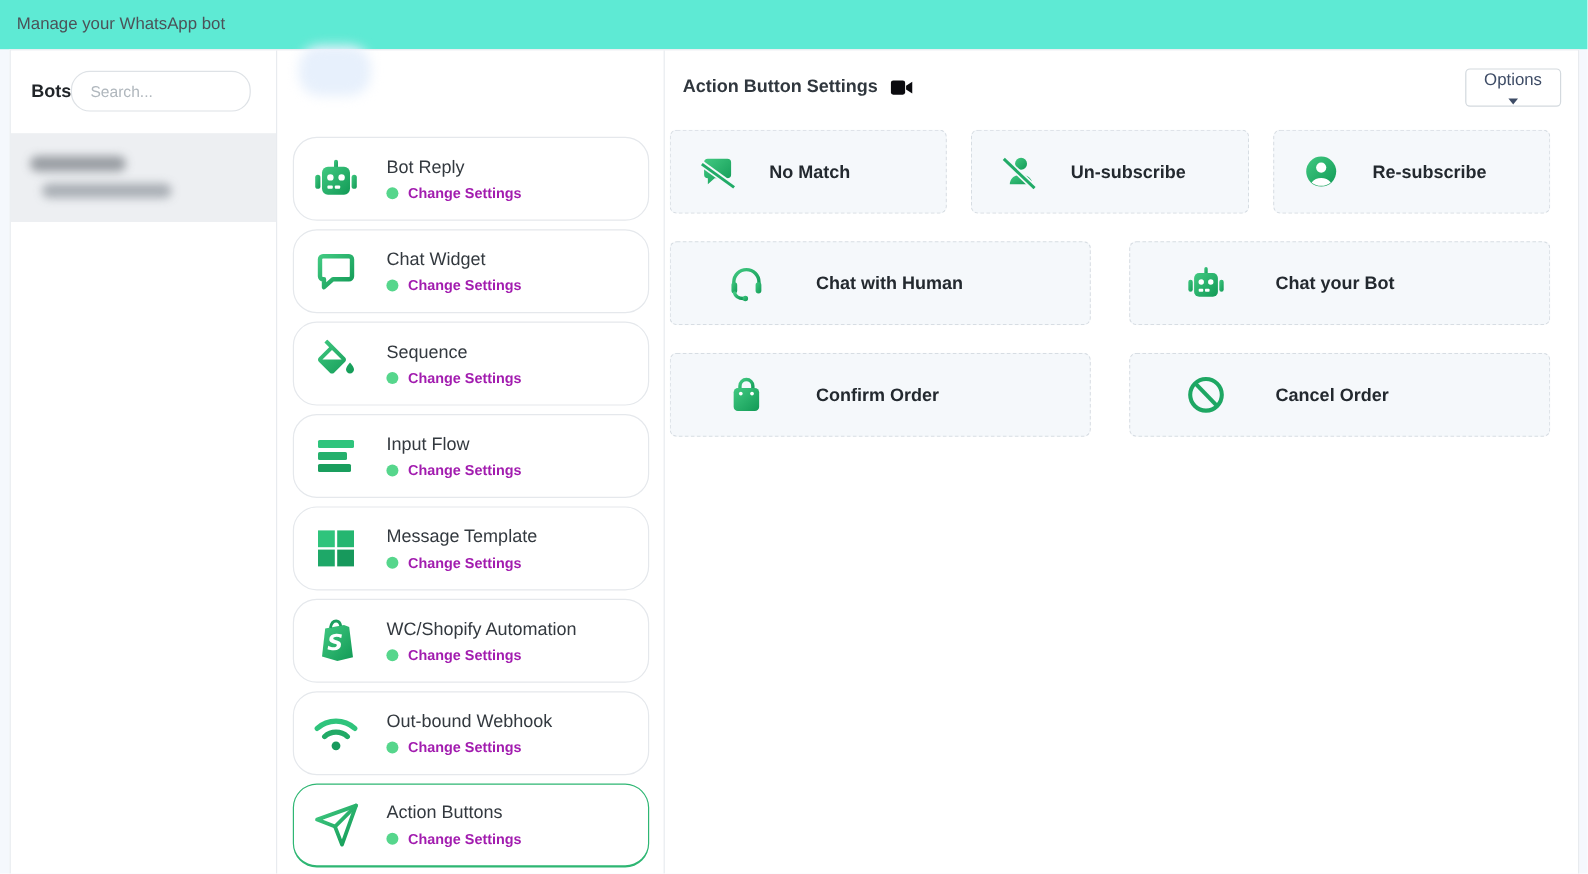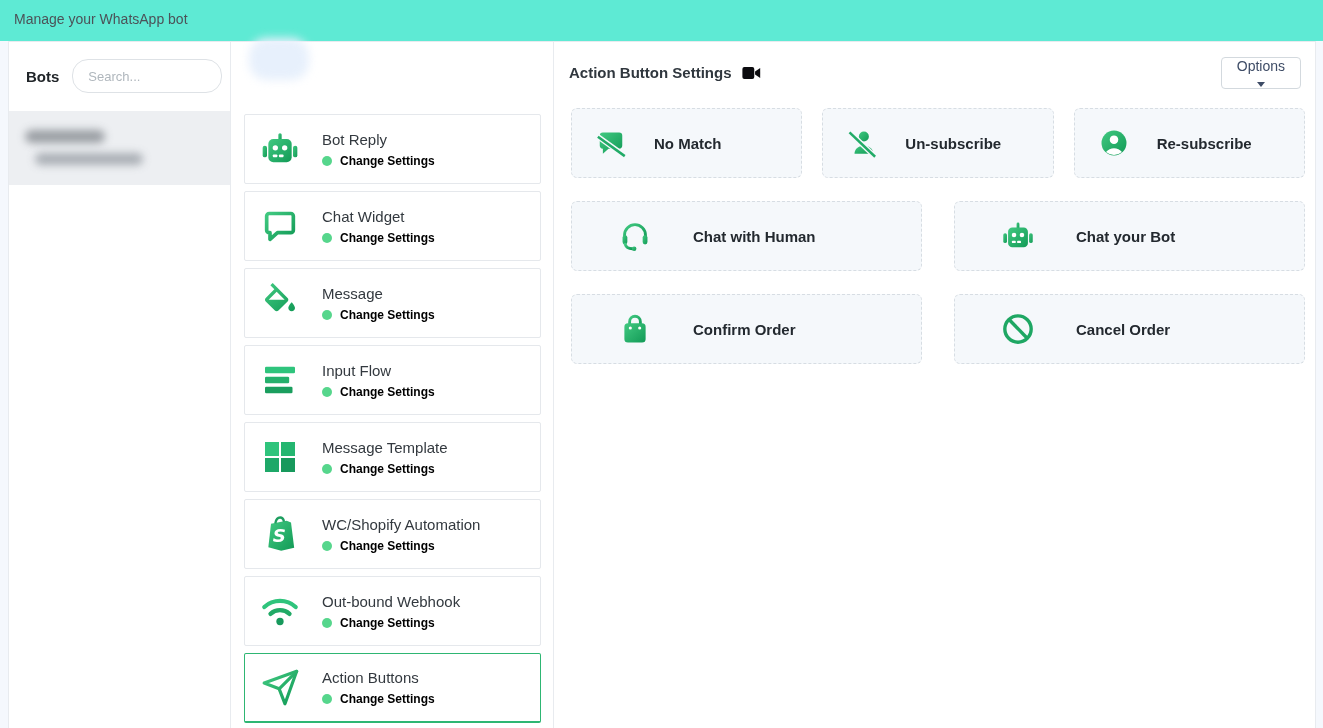--- a/index.html
+++ b/index.html
@@ -7,60 +7,60 @@
   body { background:#f5f8fd; font-family:"Liberation Sans", sans-serif; position:relative; }
 
   .topbar { position:absolute; left:0; top:0; right:0; height:41px; background:#5eead4;padding-left:40px; }
   .topbar-title { position:absolute; left:14px; top:11px; font-size:14px; color:#4c5258; }
 
   .app { position:absolute; left:8px; top:41px; width:1308px; bottom:-2px; background:#fff;
          border:1px solid #e8ebef; display:flex; }
 
   
   .sidebar { width:222px; flex:none; border-right:1px solid #e8ebef; position:relative; }
-  .sidebar-head { display:flex; align-items:center; gap:13px; padding:17px 0 0 17px; }
+  .sidebar-head { display:flex; align-items:center; padding:17px 0 0 17px; }
   .bots-label { font-size:15px; font-weight:700; color:#212529; }
   .search-input { width:150px; height:32px; border:1px solid #dee2e6; border-radius:16px;
                   padding:16px 15px; font-size:13px; color:#495057; outline:none; background:#fff;
                   font-family:"Liberation Sans", sans-serif; }
   .search-input::placeholder { color:#b0b7bd; }
   .bot-item { position:absolute; left:0; right:0; top:69px; height:74px; background:#edeff2; cursor:pointer; }
   .blur-line { position:absolute; border-radius:7px; filter:blur(4px); opacity:.8; }
   .blur-line.l1 { left:16px; top:19px; width:80px;  height:13px; background:#84898f; }
   .blur-line.l2 { left:26px; top:42px; width:108px; height:12px; background:#989ea5; }
 
   
   .features { width:323px; flex:none; border-right:1px solid #e8ebef; position:relative; }
   .blob { position:absolute; left:18px; top:-4px; width:60px; height:42px; background:#e7f0fc;
           border-radius:18px; filter:blur(5px); }
   .feature-list { position:absolute; top:72px; left:13px; width:297px; }
-  .feature-card { height:70px; border:1px solid #e5e8ec; border-radius:2px; margin-bottom:7px;
+  .feature-card { height:70px; border:1px solid #e5e8ec; border-radius:20px; margin-bottom:7px;
                   background:#fff; display:flex; align-items:center; cursor:pointer; }
   .feature-card.selected { border:1px solid #2eb673; border-bottom-width:2px; }
   .feature-icon { width:40px; height:40px; margin:0 22px 0 15px; flex:none;
                   display:flex; align-items:center; justify-content:center; }
   .feature-icon svg { width:40px; height:40px; display:block; }
   .feature-text { display:flex; flex-direction:column; gap:6px; }
   .feature-title { font-size:15px; color:#33393f; }
   .feature-action { display:flex; align-items:center; gap:8px; }
   .status-dot { width:10px; height:10px; border-radius:50%; background:#56d68c; flex:none; }
-  .change-link { font-size:12px; font-weight:700; color:#000000; }
+  .change-link { font-size:12px; font-weight:700; color:#a21caf; }
 
   
   .panel { flex:1; position:relative; }
   .panel-head { position:absolute; left:15px; top:22px; display:flex; align-items:center; gap:11px; }
   .panel-title { font-size:15px; font-weight:700; color:#30373e; }
   .camera-wrap { display:flex; align-items:center; cursor:pointer; }
   .options-btn { position:absolute; right:14px; top:15px; height:32px; padding:0 15px;
                  background:#fff; border:1px solid #d3d9de; border-radius:4px; font-size:14px;
                  color:#3e4c66; display:flex; align-items:center; gap:8px; cursor:pointer;
                  font-family:"Liberation Sans", sans-serif;flex-direction:column; }
   .caret-down { width:0; height:0; border-left:4px solid transparent; border-right:4px solid transparent;
                 border-top:5px solid #3e4c66; }
-  .action-rows { position:absolute; left:17px; top:66px; width:734px; }
+  .action-rows { position:absolute; left:4px; top:66px; width:734px; }
   .action-row { display:grid; margin-bottom:23px; }
   .action-row.three-up { grid-template-columns:repeat(3,1fr); gap:20px; }
   .action-row.two-up   { grid-template-columns:repeat(2,1fr); gap:32px; }
   .action-card { height:70px; background:#f5f8fb; border:1px dashed #d7dde3; border-radius:6px;
                  display:flex; align-items:center; cursor:pointer; }
   .three-up .action-icon { width:30px; height:30px; margin:0 28px 0 24px; }
   .two-up   .action-icon { width:34px; height:34px; margin:0 41px 0 46px; }
   .action-icon { flex:none; display:flex; align-items:center; justify-content:center; }
   .action-icon svg { width:100%; height:100%; display:block; }
   .action-label { font-size:15px; font-weight:600; color:#23292f; }
@@ -132,21 +132,21 @@
       </span>
     </div>
   </div>
         <div class="feature-card">
     <span class="feature-icon">
             <svg viewBox="0 0 24 24">
               <path fill="url(#gg)" d="M16.56 8.94 7.62 0 6.21 1.41l2.38 2.38-5.15 5.15c-.59.59-.59 1.54 0 2.12l5.5 5.5c.29.3.68.44 1.06.44s.77-.15 1.06-.44l5.5-5.5c.59-.58.59-1.53 0-2.12zM5.21 10 10 5.21 14.79 10H5.21zM19 11.5s-2 2.17-2 3.5c0 1.1.9 2 2 2s2-.9 2-2c0-1.33-2-3.5-2-3.5z"></path>
             </svg>
           </span>
     <div class="feature-text">
-      <span class="feature-title">Message</span>
+      <span class="feature-title">Sequence</span>
       <span class="feature-action">
         <span class="status-dot"></span>
         <span class="change-link">Change Settings</span>
       </span>
     </div>
   </div>
         <div class="feature-card">
     <span class="feature-icon">
             <svg viewBox="0 0 24 24">
               <rect x="3" y="4" width="18" height="4" rx="0.8" fill="#2fc47c"></rect>

